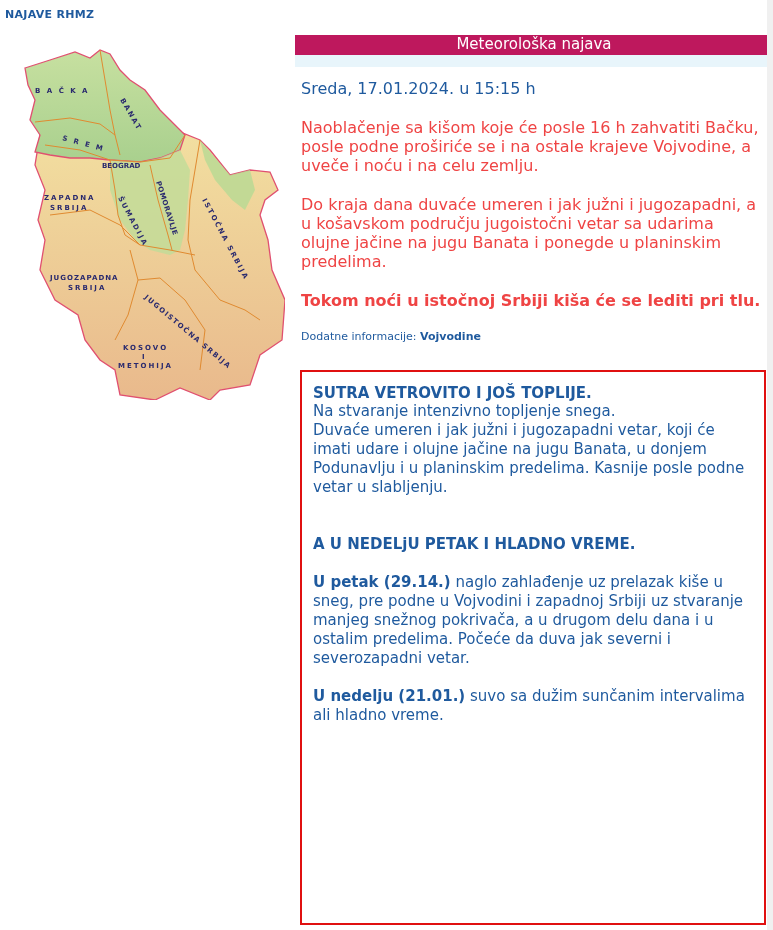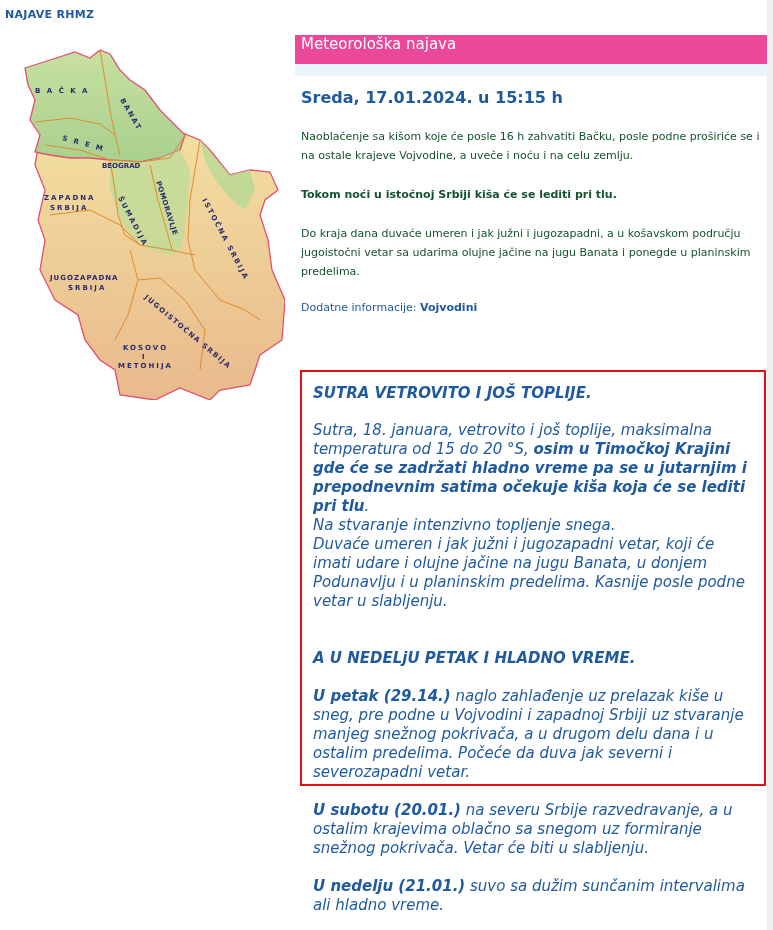--- a/index.html
+++ b/index.html
@@ -6,30 +6,30 @@
   body { width: 773px; height: 930px; position: relative; overflow: hidden;
          font-family: "DejaVu Sans", sans-serif; color: #1a4f95; }
   .page-title { position: absolute; left: 5px; top: 8px; font-size: 11px; font-weight: bold;
                 color: #1f5a9e; letter-spacing: 0.3px; }
   .map { position: absolute; left: 10px; top: 40px; width: 275px; height: 360px; }
   .map svg { width: 100%; height: 100%; display: block; }
   .map-label { font-family: "DejaVu Sans", sans-serif; font-size: 7px; font-weight: bold;
                fill: #2a2a6e; letter-spacing: 2px; }
   .right-edge { position: absolute; right: 0; top: 0; width: 6px; height: 930px; background: #f0f0f0; }
   .content { position: absolute; left: 295px; top: 35px; width: 472px; }
-  .header-bar { background: #ec4899; color: #ffffff; font-size: 15px; height: 29px; line-height: 19px;
-                padding-left: 6px; }
+  .header-bar { background: #be185d; color: #ffffff; font-size: 15px; height: 20px; line-height: 19px;
+                padding-left: 6px; text-align: center; }
   .header-sub { background: #e8f5fb; height: 12px; }
-  .date { font-size: 16px; font-weight: bold; color: #1f5a9e; margin: 12px 0 0 6px; }
-  .para { font-size: 11px; line-height: 19px; color: #14532d; margin: 20px 0 0 6px; width: 462px; }
+  .date { font-size: 16px; font-weight: normal; color: #1f5a9e; margin: 12px 0 0 6px; }
+  .para { font-size: 16px; line-height: 19px; color: #ef4444; margin: 20px 0 0 6px; width: 462px; }
   .para.bold { font-weight: bold; }
   .extra { font-size: 11px; color: #1f5a9e; margin: 20px 0 0 6px; }
   .extra a { font-weight: bold; color: #1f5a9e; text-decoration: none; }
-  .box { position: absolute; left: 300px; top: 370px; width: 466px; height: 416px;
-         border: 2px solid #e01010; box-sizing: border-box; padding: 10px 10px 0 11px; font-style: italic; }
+  .box { position: absolute; left: 300px; top: 370px; width: 466px; height: 555px;
+         border: 2px solid #e01010; box-sizing: border-box; padding: 10px 10px 0 11px; }
   .box-title { font-size: 15px; font-weight: bold; color: #1f5a9e; margin-top: 2px; }
   .box p { margin: 0; font-size: 15px; line-height: 19px; color: #1f5a9e; }
   .box .gap { margin-top: 19px; }
   .box b { font-weight: bold; }
 </style>
 </head>
 <body>
 
 <div class="page-title">NAJAVE RHMZ</div>
 
@@ -80,31 +80,29 @@
     <text class="map-label" x="132" y="319">I</text>
     <text class="map-label" x="108" y="328">METOHIJA</text>
   </svg>
 </div>
 
 <div class="content">
   <div class="header-bar">Meteorološka najava</div>
   <div class="header-sub"></div>
   <div class="date">Sreda, 17.01.2024. u 15:15 h</div>
   <div class="para">Naoblačenje sa kišom koje će posle 16 h zahvatiti Bačku, posle podne proširiće se i na ostale krajeve Vojvodine, a uveče i noću i na celu zemlju.</div>
+  <div class="para">Do kraja dana duvaće umeren i jak južni i jugozapadni, a u košavskom području jugoistočni vetar sa udarima olujne jačine na jugu Banata i ponegde u planinskim predelima.</div>
   <div class="para bold">Tokom noći u istočnoj Srbiji kiša će se lediti pri tlu.</div>
-  <div class="para">Do kraja dana duvaće umeren i jak južni i jugozapadni, a u košavskom području jugoistočni vetar sa udarima olujne jačine na jugu Banata i ponegde u planinskim predelima.</div>
   <div class="extra">
-    <span>Dodatne informacije: </span><a href="#">Vojvodini</a>
+    <span>Dodatne informacije: </span><a href="#">Vojvodine</a>
   </div>
 </div>
 
 <div class="box">
   <div class="box-title">SUTRA VETROVITO I JOŠ TOPLIJE.</div>
-  <p class="gap"><span>Sutra, 18. januara, vetrovito i još toplije, maksimalna temperatura od 15 do 20 °S, </span><b>osim u Timočkoj Krajini gde će se zadržati hladno vreme pa se u jutarnjim i prepodnevnim satima očekuje kiša koja će se lediti pri tlu</b><span>.</span></p>
   <p>Na stvaranje intenzivno topljenje snega.</p>
   <p>Duvaće umeren i jak južni i jugozapadni vetar, koji će imati udare i olujne jačine na jugu Banata, u donjem Podunavlju i u planinskim predelima. Kasnije posle podne vetar u slabljenju.</p>
   <p class="gap"><br><b>A U NEDELjU PETAK I HLADNO VREME.</b></p>
   <p class="gap"><b>U petak (29.14.)</b><span> naglo zahlađenje uz prelazak kiše u sneg, pre podne u Vojvodini i zapadnoj Srbiji uz stvaranje manjeg snežnog pokrivača, a u drugom delu dana i u ostalim predelima. Počeće da duva jak severni i severozapadni vetar.</span></p>
-  <p class="gap"><b>U subotu (20.01.)</b><span> na severu Srbije razvedravanje, a u ostalim krajevima oblačno sa snegom uz formiranje snežnog pokrivača. Vetar će biti u slabljenju.</span></p>
   <p class="gap"><b>U nedelju (21.01.)</b><span> suvo sa dužim sunčanim intervalima ali hladno vreme.</span></p>
 </div>
 
 <div class="right-edge"></div>
 
 </body></html>

